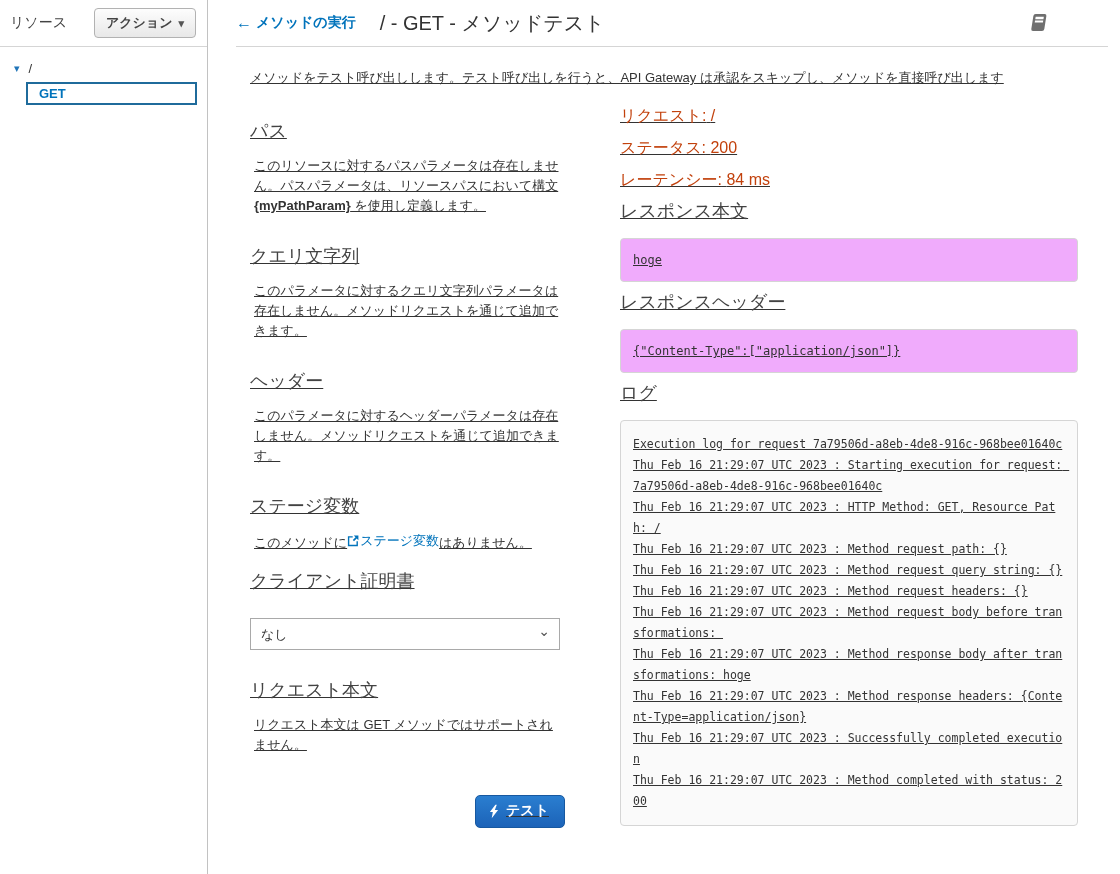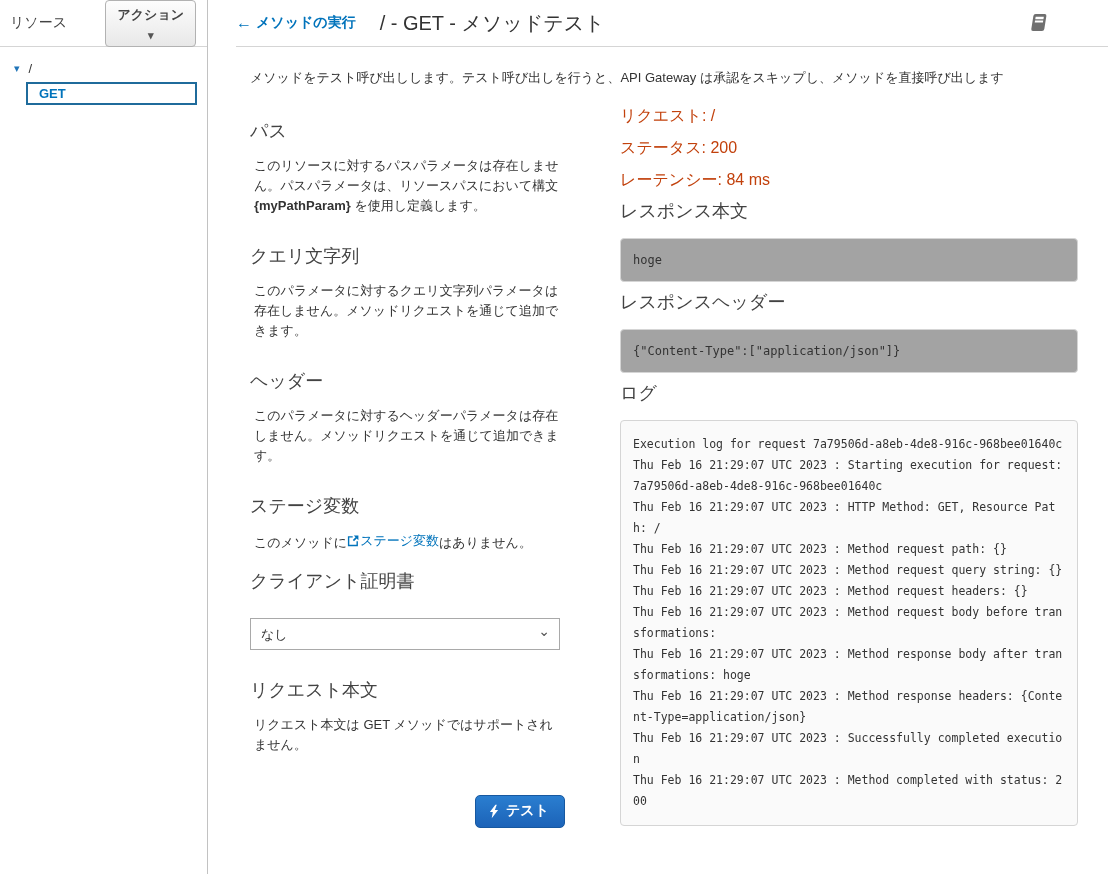--- a/index.html
+++ b/index.html
@@ -16,21 +16,21 @@
   .sidebar { width:208px; flex:0 0 208px; border-right:1px solid #c2c2c2; }
   .sidebar-header {
     height:47px; display:flex; align-items:center; justify-content:space-between;
     padding:0 11px 0 10px; border-bottom:1px solid #d5d5d5;
   }
   .sidebar-title { font-size:14px; color:#444; }
   .actions-btn {
     font-family:inherit; font-size:13px; font-weight:bold; color:#444;
     background:linear-gradient(#fdfdfd,#e8e8e8);
     border:1px solid #b2b2b2; border-radius:4px;
-    padding:5px 11px; cursor:pointer; display:inline-flex; align-items:center; gap:6px;flex-direction:column;
+    padding:5px 11px; cursor:pointer; display:inline-flex; align-items:center; gap:6px;
   }
   .actions-btn .caret { font-size:11px; color:#555; line-height:1; }
   .tree { padding:14px 10px 0 10px; }
   .tree-root { display:flex; align-items:center; gap:9px; font-size:13px; color:#333; padding-left:4px; cursor:pointer; }
   .tree-caret { color:#2074b8; font-size:11px; line-height:1; }
   .get-box {
     margin:6px 0 0 16px; border:2px solid #1f6b9b; background:#fff;
     padding:2px 0 2px 11px; font-size:13px; font-weight:bold; color:#0073bb; cursor:pointer;
   }
 
@@ -38,21 +38,21 @@
   .main { flex:1; padding-left:28px; position:relative; }
   .main-header {
     height:47px; display:flex; align-items:center; gap:18px;
     border-bottom:1px solid #d5d5d5; margin-right:12px; position:relative;
   }
   .back-link { color:#0073bb; font-size:14px; font-weight:bold; text-decoration:none; display:inline-flex; align-items:center; gap:4px; cursor:pointer; }
   .back-link .arrow { font-size:16px; }
   .page-title { font-size:20px; color:#333; font-weight:400; margin:6px;text-align:right; }
   .doc-icon-btn { position:absolute; right:60px; top:12px; background:none; border:none; padding:0; cursor:pointer; }
 
-  .content { padding-left:14px; }
+  .content { padding-left:14px;text-decoration:underline; }
   .description { margin-top:22px; font-size:13px; color:#333; }
   .columns { display:flex; margin-top:4px; }
   .col-left { width:315px; margin-right:55px; }
   .col-right { width:458px; padding-top:14px; }
 
   h2.section { font-size:18px; font-weight:400; color:#434343; margin:30px 0 14px 0; line-height:21px; }
   .col-left h2.section:first-child { }
   h2.section.tight { margin-top:18px; }
   .col-right h2.section { margin-top:10px; margin-bottom:16px; }
   p.body { font-size:13px; line-height:20px; margin:4px; color:#333; }
@@ -70,21 +70,21 @@
   .test-row { display:flex; justify-content:flex-end; margin-top:40px; }
   .test-btn {
     font-family:inherit; font-size:14px; font-weight:bold; color:#fff;
     background:linear-gradient(#2a7ed0,#1c63b8);
     border:1px solid #1758a0; border-radius:5px;
     padding:6px 15px 7px 13px; cursor:pointer; display:inline-flex; align-items:center; gap:7px;
   }
 
   .kv { font-size:16px; color:#c2410c; margin:0 0 10px 0; line-height:22px; }
   .codebox {
-    background:#a3a3a3; border:1px solid #d5d5d5; border-radius:4px;
+    background:#f0abfc; border:1px solid #d5d5d5; border-radius:4px;
     padding:13px 12px; font-family:"DejaVu Sans Mono", monospace;
     font-size:12px; color:#333; line-height:16px;
     white-space:pre-wrap; word-break:break-all;
   }
   .logbox {
     background:#fafafa; border:1px solid #d5d5d5; border-radius:4px;
     padding:13px 12px; font-family:"DejaVu Sans Mono", monospace;
     font-size:11.5px; color:#333; line-height:21px;
     white-space:pre-wrap; word-break:break-all;
   }

